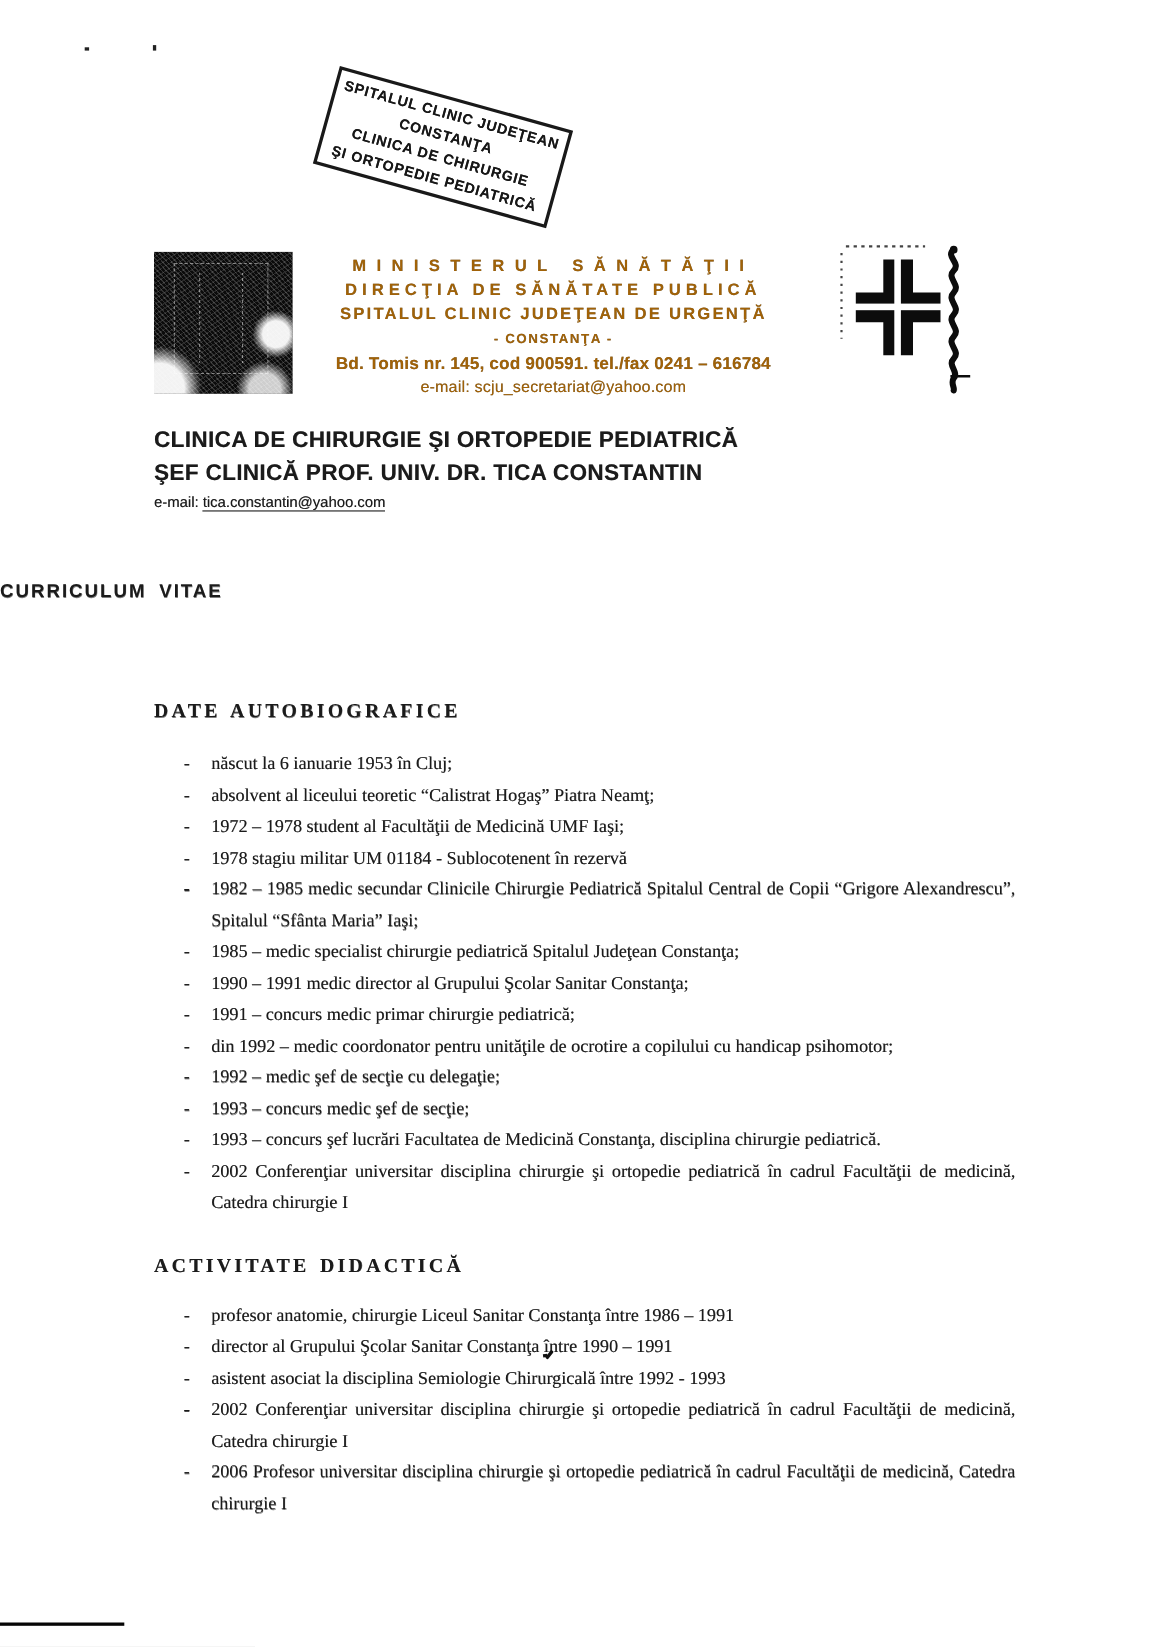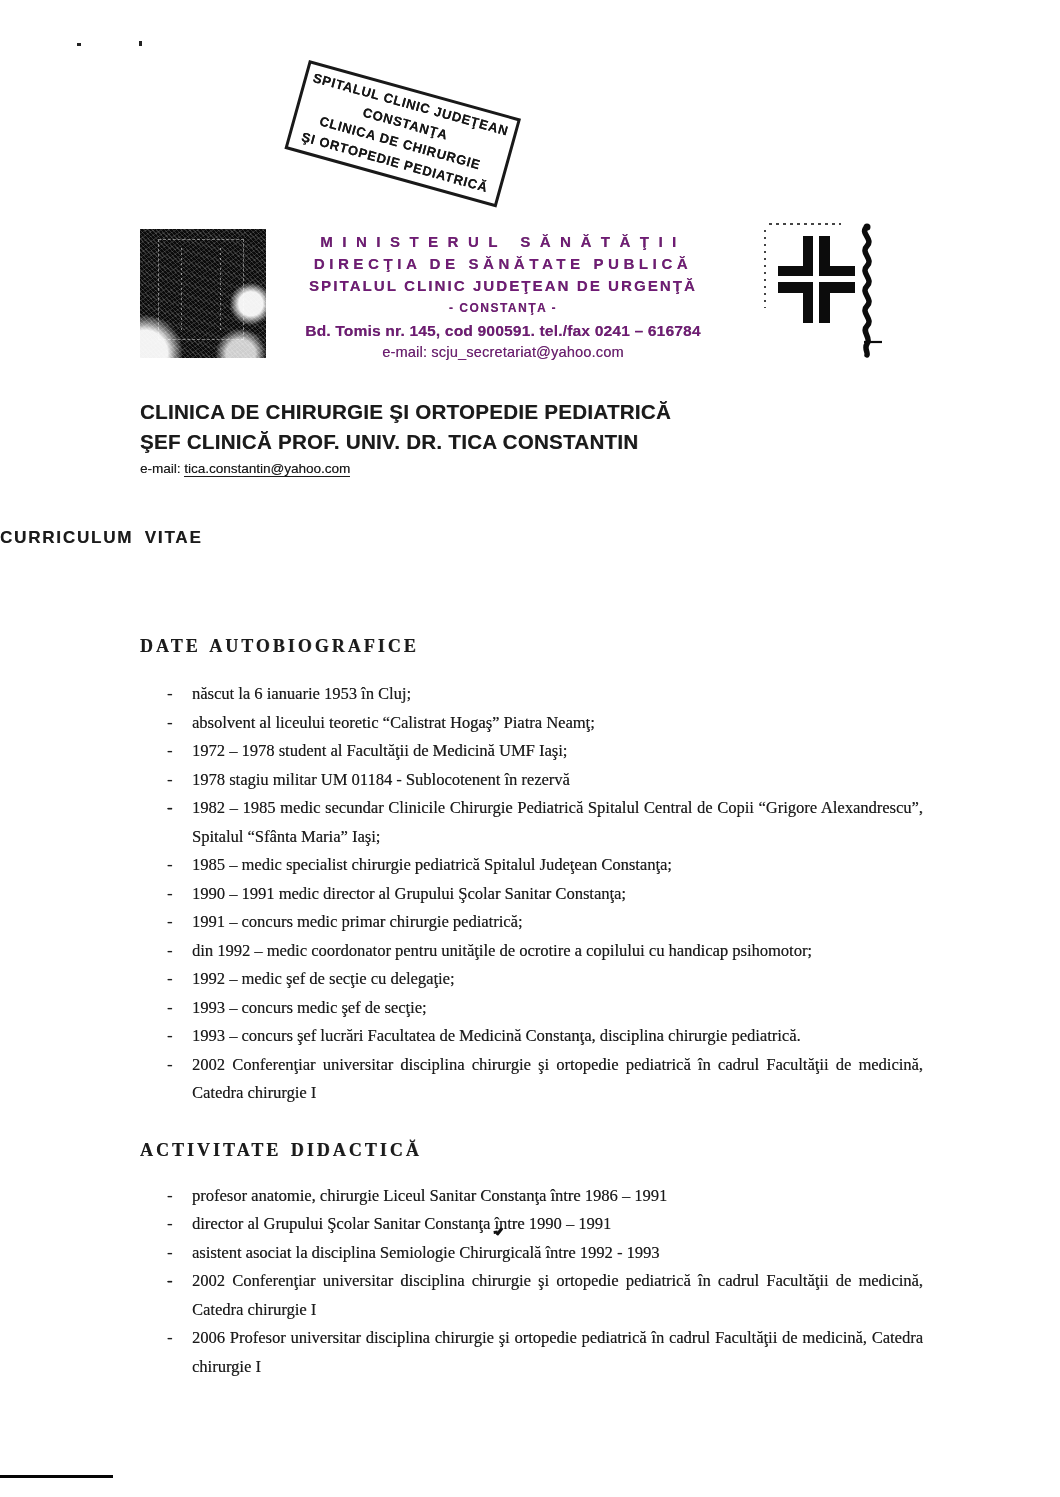--- a/index.html
+++ b/index.html
@@ -55,35 +55,35 @@
     background:repeating-linear-gradient(#fff 0 2px, transparent 2px 5px);
     opacity:0.5;
   }
   .emblem-inner::before { left:22px; }
   .emblem-inner::after { right:22px; }
 
   .letterhead-text {
     position:absolute; left:272px; top:231px; width:462px;
     text-align:center;
     font-family:"Liberation Sans", sans-serif;
-    font-weight:bold; color:#701a75;
+    font-weight:bold; color:#a16207;
     text-shadow:0.2px 0.2px 0.5px rgba(0,0,0,0.5);
   }
   .lh-1 { font-size:15px; line-height:22px; letter-spacing:9.5px; white-space:nowrap; }
   .lh-2 { font-size:15px; line-height:22px; letter-spacing:4.6px; white-space:nowrap; }
   .lh-3 { font-size:15px; line-height:22px; letter-spacing:2.1px; white-space:nowrap; }
   .lh-4 { font-size:12px; line-height:23px; letter-spacing:1.5px; }
   .lh-5 { font-size:15.5px; line-height:22px; letter-spacing:0.2px; }
   .lh-6 { font-size:14.5px; line-height:21px; font-weight:normal; letter-spacing:0.2px; }
 
   .logo-right { position:absolute; left:763px; top:220px; }
 
   
   .clinic-block {
-    position:absolute; left:140px; top:397px; width:620px;
+    position:absolute; left:140px; top:385px; width:620px;
     font-family:"Liberation Sans", sans-serif;
   }
   .clinic-line { font-size:20.5px; line-height:30px; font-weight:bold; letter-spacing:0.3px; white-space:nowrap; }
   .clinic-email { font-size:13.5px; line-height:22px; font-weight:normal; margin-top:1px; }
   .clinic-email .addr { border-bottom:1.3px solid #1b1b1b;margin-top:32px; }
 
   
   .cv-title {
     position:absolute; left:0; top:528px; width:100%;
     font-size:17px; font-weight:bold; letter-spacing:1.8px; word-spacing:5px;

